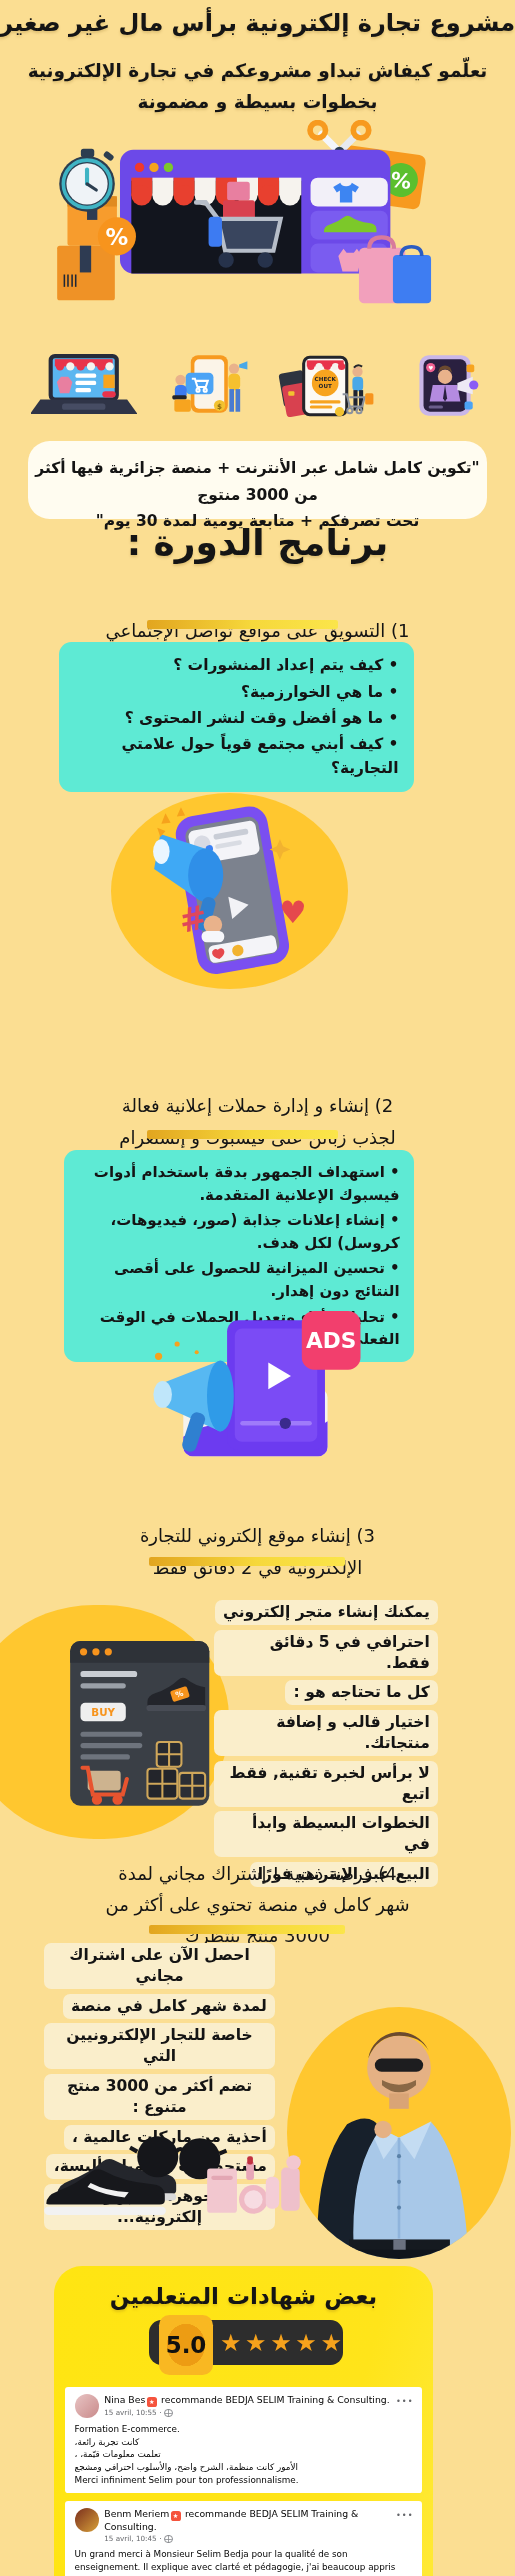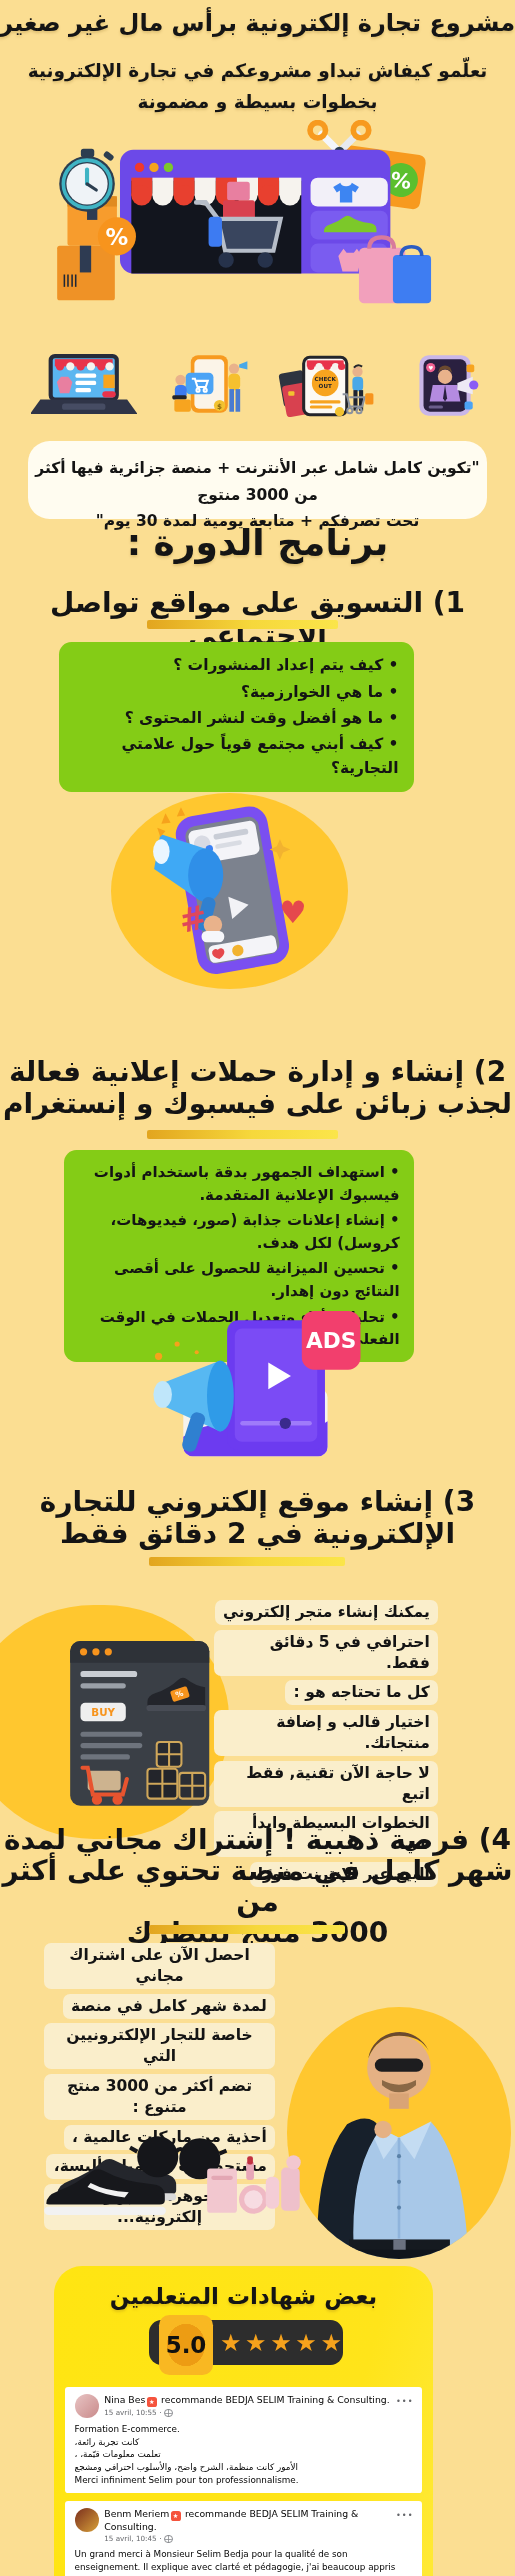--- a/index.html
+++ b/index.html
@@ -6,23 +6,23 @@
   #page{position:relative;width:515px;height:3606px;overflow:hidden;background:#FBDE92;
         font-family:"DejaVu Sans",sans-serif;color:#141414;}
   .abs{position:absolute;}
   .ctr{left:0;width:515px;text-align:center;}
   .hd{font-weight:bold;color:#151515;text-shadow:0 2.1px 2.6px rgba(130,95,20,.22);}
   #hero-title{top:9.3px;font-size:24px;white-space:nowrap;}
   #hero-sub{top:55px;font-size:18.5px;line-height:31px;}
   #quote-card{top:441px;left:28px;width:459px;height:78px;background:#FFFCF0;border-radius:21.6px;
               font-size:15.5px;font-weight:bold;text-align:center;line-height:1.7;padding-top:14.4px;box-sizing:border-box;}
   #prog-head{top:522px;font-size:36px;}
-  .sec-title{font-size:28px;font-weight:bold;}
+  .sec-title{font-size:18px;font-weight:normal;margin-top:34px;}
   .gold-bar{height:8.8px;border-radius:2.1px;background:linear-gradient(90deg,#E2A51F,#F6D83B 55%,#FBE54A);}
-  .cream-card{background:#84cc16;border-radius:12.4px;box-sizing:border-box;direction:rtl;text-align:right;}
+  .cream-card{background:#5eead4;border-radius:12.4px;box-sizing:border-box;direction:rtl;text-align:right;}
   .cream-card .item-line{font-size:15.5px;font-weight:bold;line-height:1.5;margin:3.1px 0;}
   .cream-card .item-line::before{content:"•  ";}
   #card1{top:642px;left:59px;width:355px;padding:9.3px 15.5px;}
   #card2{top:1150px;left:64px;width:350px;padding:8.2px 14.4px;}
   #card2 .item-line{font-size:15px;}
   .big-ellipse{background:#FFC72F;border-radius:50%;}
   #ellipse2{top:793px;left:111px;width:237px;height:196px;}
   #blob3{top:1605px;left:-31px;width:260px;height:234px;border-radius:48%;}
   #man-ellipse{top:2007px;left:287px;width:224px;height:252px;border-radius:50%;overflow:hidden;background:#FFC72F;}
   .chips{direction:rtl;}
@@ -383,21 +383,21 @@
       <path d="M179 248 v58 M150 277 h58" stroke="#CFA75A" stroke-width="4"></path>
       <rect x="212" y="256" width="50" height="50" rx="6" fill="#2B2E35" stroke="#CFA75A" stroke-width="4"></rect>
       <path d="M237 256 v50 M212 281 h50" stroke="#CFA75A" stroke-width="4"></path>
     </g>
   </svg>
   <div id="s3-chips" class="abs chips">
       <div class="item-line" dir="auto">يمكنك إنشاء  متجر  إلكتروني</div>
       <div class="item-line" dir="auto">احترافي في 5 دقائق فقط.</div>
       <div class="item-line" dir="auto">كل ما تحتاجه هو :</div>
       <div class="item-line" dir="auto">اختيار قالب و إضافة منتجاتك.</div>
-      <div class="item-line" dir="auto">لا حاجة الآن تقنية, فقط اتبع</div>
+      <div class="item-line" dir="auto">لا برأس لخبرة تقنية, فقط اتبع</div>
       <div class="item-line" dir="auto">الخطوات  البسيطة  وابدأ  في</div>
       <div class="item-line" dir="auto">البيع عبر الإنترنت فورًا</div>
     </div>
 
   <div class="abs ctr sec-title" style="top:1824px;line-height:31px" dir="rtl">
     <div>4) فرصة ذهبية ! إشتراك مجاني لمدة</div>
     <div>شهر كامل في منصة تحتوي على أكثر من</div>
     <div>3000 منتج ينتظرك</div>
   </div>
   <div class="abs gold-bar" style="top:1925px;left:149px;width:196px"></div>

